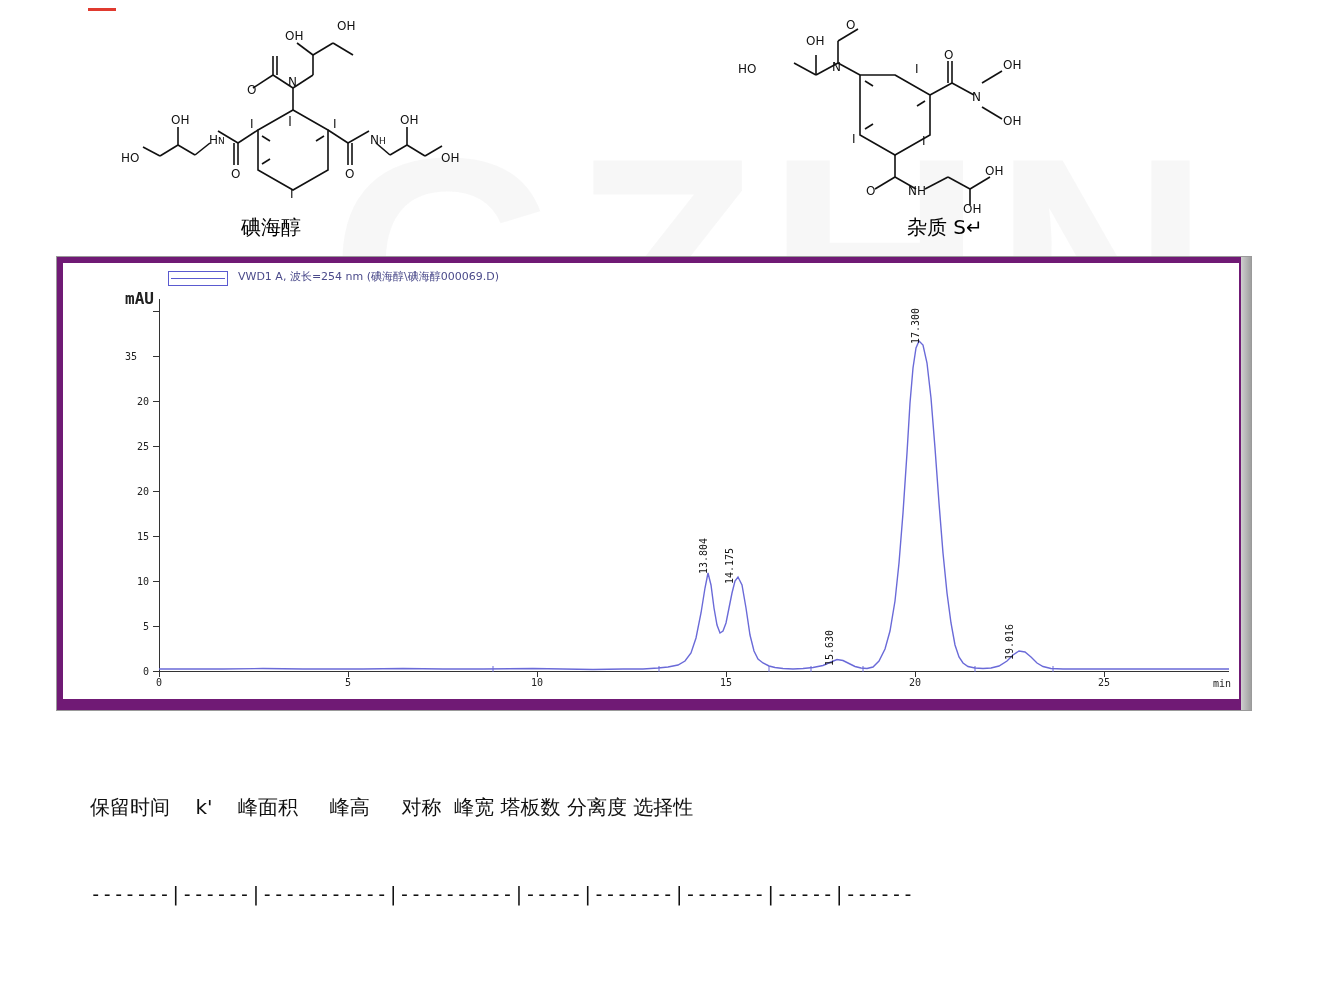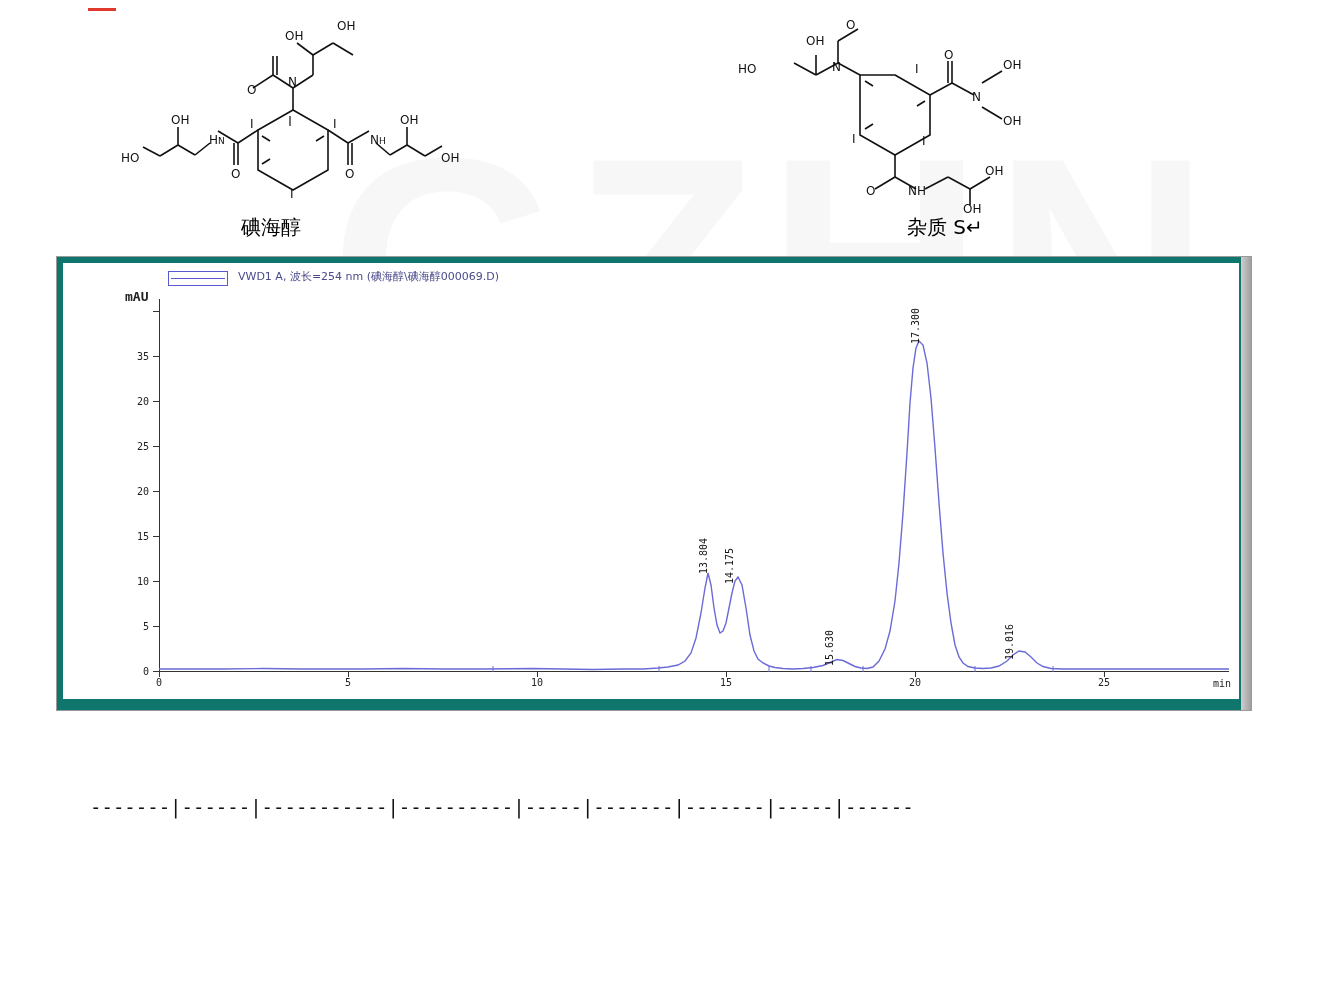--- a/index.html
+++ b/index.html
@@ -27,21 +27,21 @@
   .struct-caption{
     position:absolute;font-size:20px;color:#000;
     font-family:"DejaVu Sans",sans-serif;
   }
   .cap1{left:208px;top:214px;margin-left:33px;}
   .cap2{left:907px;top:214px;}
 
   
   .chrom-frame{
     position:absolute;left:56px;top:256px;width:1196px;height:455px;
-    border:1px solid #9a9a9a;background:#0f766e;box-sizing:border-box;
+    border:1px solid #9a9a9a;background:#701a75;box-sizing:border-box;
   }
   .chrom-inner{
     position:absolute;left:6px;top:6px;width:1176px;height:436px;
     background:#fff;box-sizing:border-box;
   }
   .scroll-right{
     position:absolute;right:0;top:0;width:10px;height:453px;
     background:linear-gradient(to right,#cfcfcf,#9f9f9f);
   }
   .legend-box{
@@ -49,21 +49,21 @@
     border:1px solid #5a5ad0;background:#fff;box-sizing:border-box;
   }
   .legend-line{
     position:absolute;left:108px;top:15px;width:54px;height:1px;background:#5a5ad0;
   }
   .legend-text{
     position:absolute;left:175px;top:6px;font-size:11px;color:#4a4a8a;
     font-family:"DejaVu Sans",sans-serif;white-space:nowrap;
   }
   .y-unit{
-    position:absolute;left:62px;top:26px;font-size:13px;color:#222;
+    position:absolute;left:62px;top:26px;font-size:16px;color:#222;
     font-family:"DejaVu Sans Mono",monospace;font-weight:700;
   }
   .x-unit{
     position:absolute;right:8px;bottom:10px;font-size:10px;color:#222;
     font-family:"DejaVu Sans Mono",monospace;
   }
   .axis-line{position:absolute;background:#333;}
   .ytick-label{
     position:absolute;font-size:10px;color:#222;text-align:right;width:26px;
     font-family:"DejaVu Sans Mono",monospace;
@@ -244,21 +244,21 @@
     <div class="axis-line" style="left:90px;top:93px;width:6px;height:1px;"></div>
     <div class="axis-line" style="left:90px;top:48px;width:6px;height:1px;"></div>
 
     <div class="ytick-label" style="left:60px;top:403px;">0</div>
     <div class="ytick-label" style="left:60px;top:358px;">5</div>
     <div class="ytick-label" style="left:60px;top:313px;">10</div>
     <div class="ytick-label" style="left:60px;top:268px;">15</div>
     <div class="ytick-label" style="left:60px;top:223px;">20</div>
     <div class="ytick-label" style="left:60px;top:178px;">25</div>
     <div class="ytick-label" style="left:60px;top:133px;">20</div>
-    <div class="ytick-label" style="left:60px;top:88px;">35</div>
+    <div class="ytick-label" style="left:48px;top:88px;">35</div>
 
     <div class="axis-line" style="left:96px;top:408px;width:1px;height:6px;"></div>
     <div class="axis-line" style="left:285px;top:408px;width:1px;height:6px;"></div>
     <div class="axis-line" style="left:474px;top:408px;width:1px;height:6px;"></div>
     <div class="axis-line" style="left:663px;top:408px;width:1px;height:6px;"></div>
     <div class="axis-line" style="left:852px;top:408px;width:1px;height:6px;"></div>
     <div class="axis-line" style="left:1041px;top:408px;width:1px;height:6px;"></div>
 
     <div class="xtick-label" style="left:86px;top:414px;">0</div>
     <div class="xtick-label" style="left:275px;top:414px;">5</div>
@@ -291,20 +291,21 @@
     <div class="peak-label" style="left:672px;top:310px;">14.175</div>
     <div class="peak-label" style="left:772px;top:392px;">15.630</div>
     <div class="peak-label" style="left:858px;top:70px;">17.300</div>
     <div class="peak-label" style="left:952px;top:386px;">19.016</div>
 
   </div>
   <div class="scroll-right"></div>
 </div>
 
 <div class="results">
+  <div class="res-row hdr">保留时间    k'    峰面积     峰高     对称  峰宽 塔板数 分离度 选择性</div>
   <div class="res-row">-------|------|-----------|----------|-----|-------|-------|-----|------</div>
   
   
   
   
   
 </div>
 
 </div>
 

